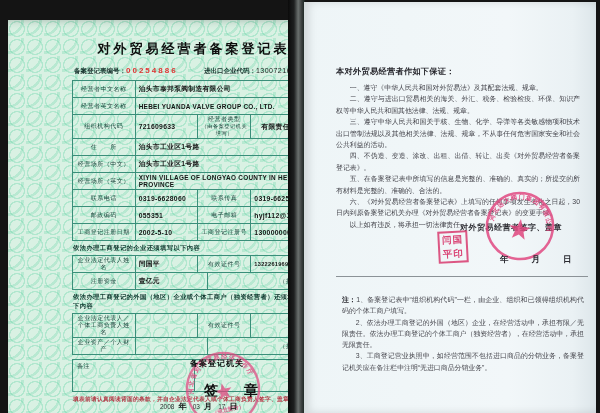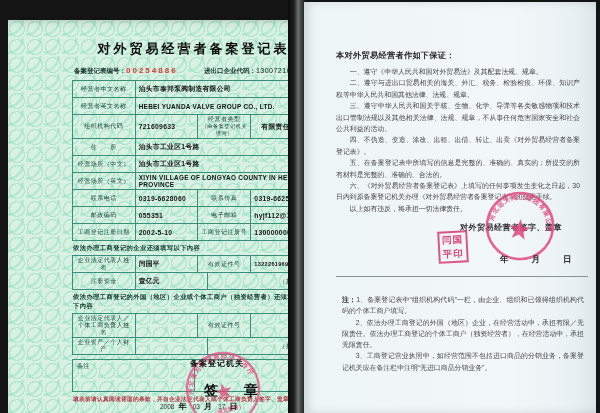--- a/index.html
+++ b/index.html
@@ -40,21 +40,21 @@
   .dateline{position:absolute;left:148px;top:381px;font-size:8px;font-weight:bold;color:#101010;}
   .dateline .num{font-size:6.5px;font-weight:normal;color:#333;padding:0 4px;}
   .stamp-left{position:absolute;left:172px;top:326px;transform:rotate(-14deg);opacity:.88;}
   
   .spine{position:absolute;left:288px;top:0;width:17px;height:413px;
          background:linear-gradient(90deg,#0b0b0b 0%,#1d1f1f 35%,#6a706e 60%,#3c403f 80%,#16211d 100%);}
   
   .rp{position:absolute;left:304px;top:2px;width:292px;height:411px;
       background:linear-gradient(90deg,#eef5f7 0%,#f2f7f9 70%,#eaf1f4 92%,#dde6ea 100%);
       box-shadow:inset 5px 0 8px rgba(0,0,0,.12);}
-  .rp-inner{padding:48px 16px 0 32px;color:#3c3c42;}
+  .rp-inner{padding:64px 16px 0 32px;color:#3c3c42;}
   .rp-head{font-size:8.2px;font-weight:bold;color:#26262c;margin:0 0 5px 0;letter-spacing:.3px;}
   .pledge{font-size:6.9px;line-height:11.4px;margin:0;text-indent:2em;text-align:justify;color:#43434a;}
   .sign-label{position:absolute;left:156px;top:220px;font-size:8px;font-weight:bold;color:#2a2a30;letter-spacing:.5px;}
   .rp-date{position:absolute;left:196px;top:252px;font-size:8.5px;font-weight:bold;color:#2a2a30;letter-spacing:2px;}
   .square-stamp{position:absolute;left:134px;top:229px;width:26px;height:28px;border:2px solid rgba(216,58,110,.85);
                 color:rgba(216,58,110,.95);display:flex;flex-wrap:wrap;align-items:center;justify-content:center;
                 font-size:9.5px;font-weight:bold;line-height:11px;transform:rotate(-3deg);text-align:center;
                 font-family:"Liberation Serif","DejaVu Serif",serif;}
   .square-stamp span{width:100%;letter-spacing:1px;}
   .stamp-right{position:absolute;left:178px;top:186px;transform:rotate(8deg);opacity:.92;}

